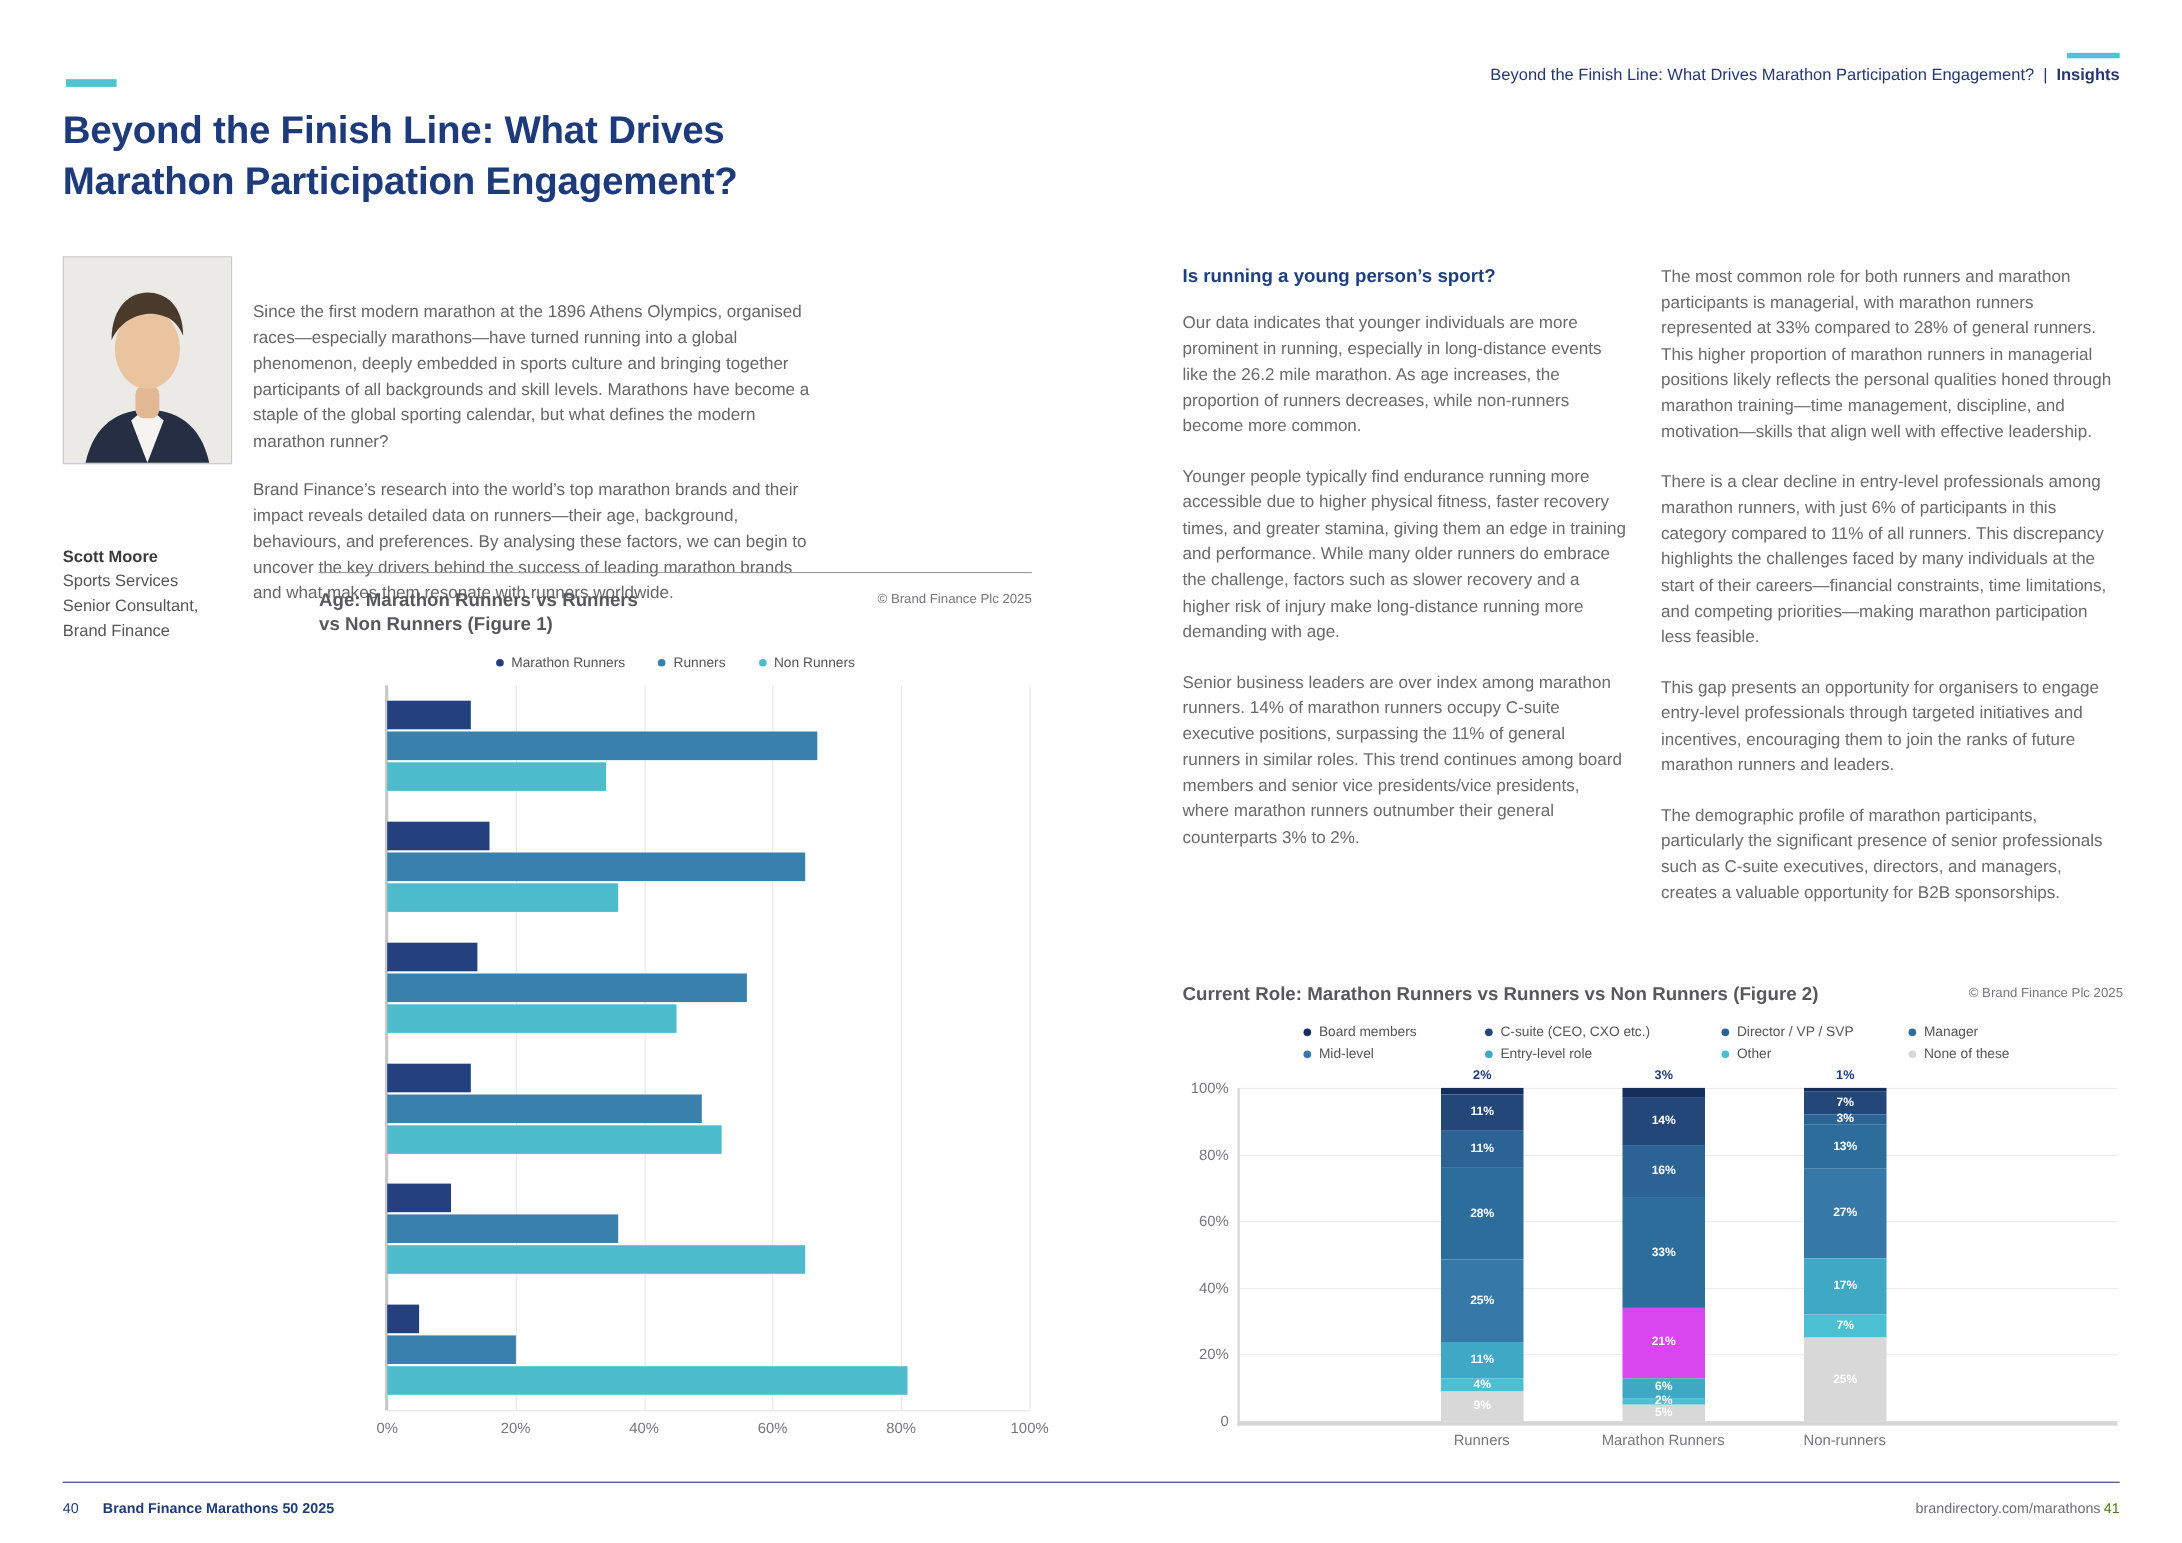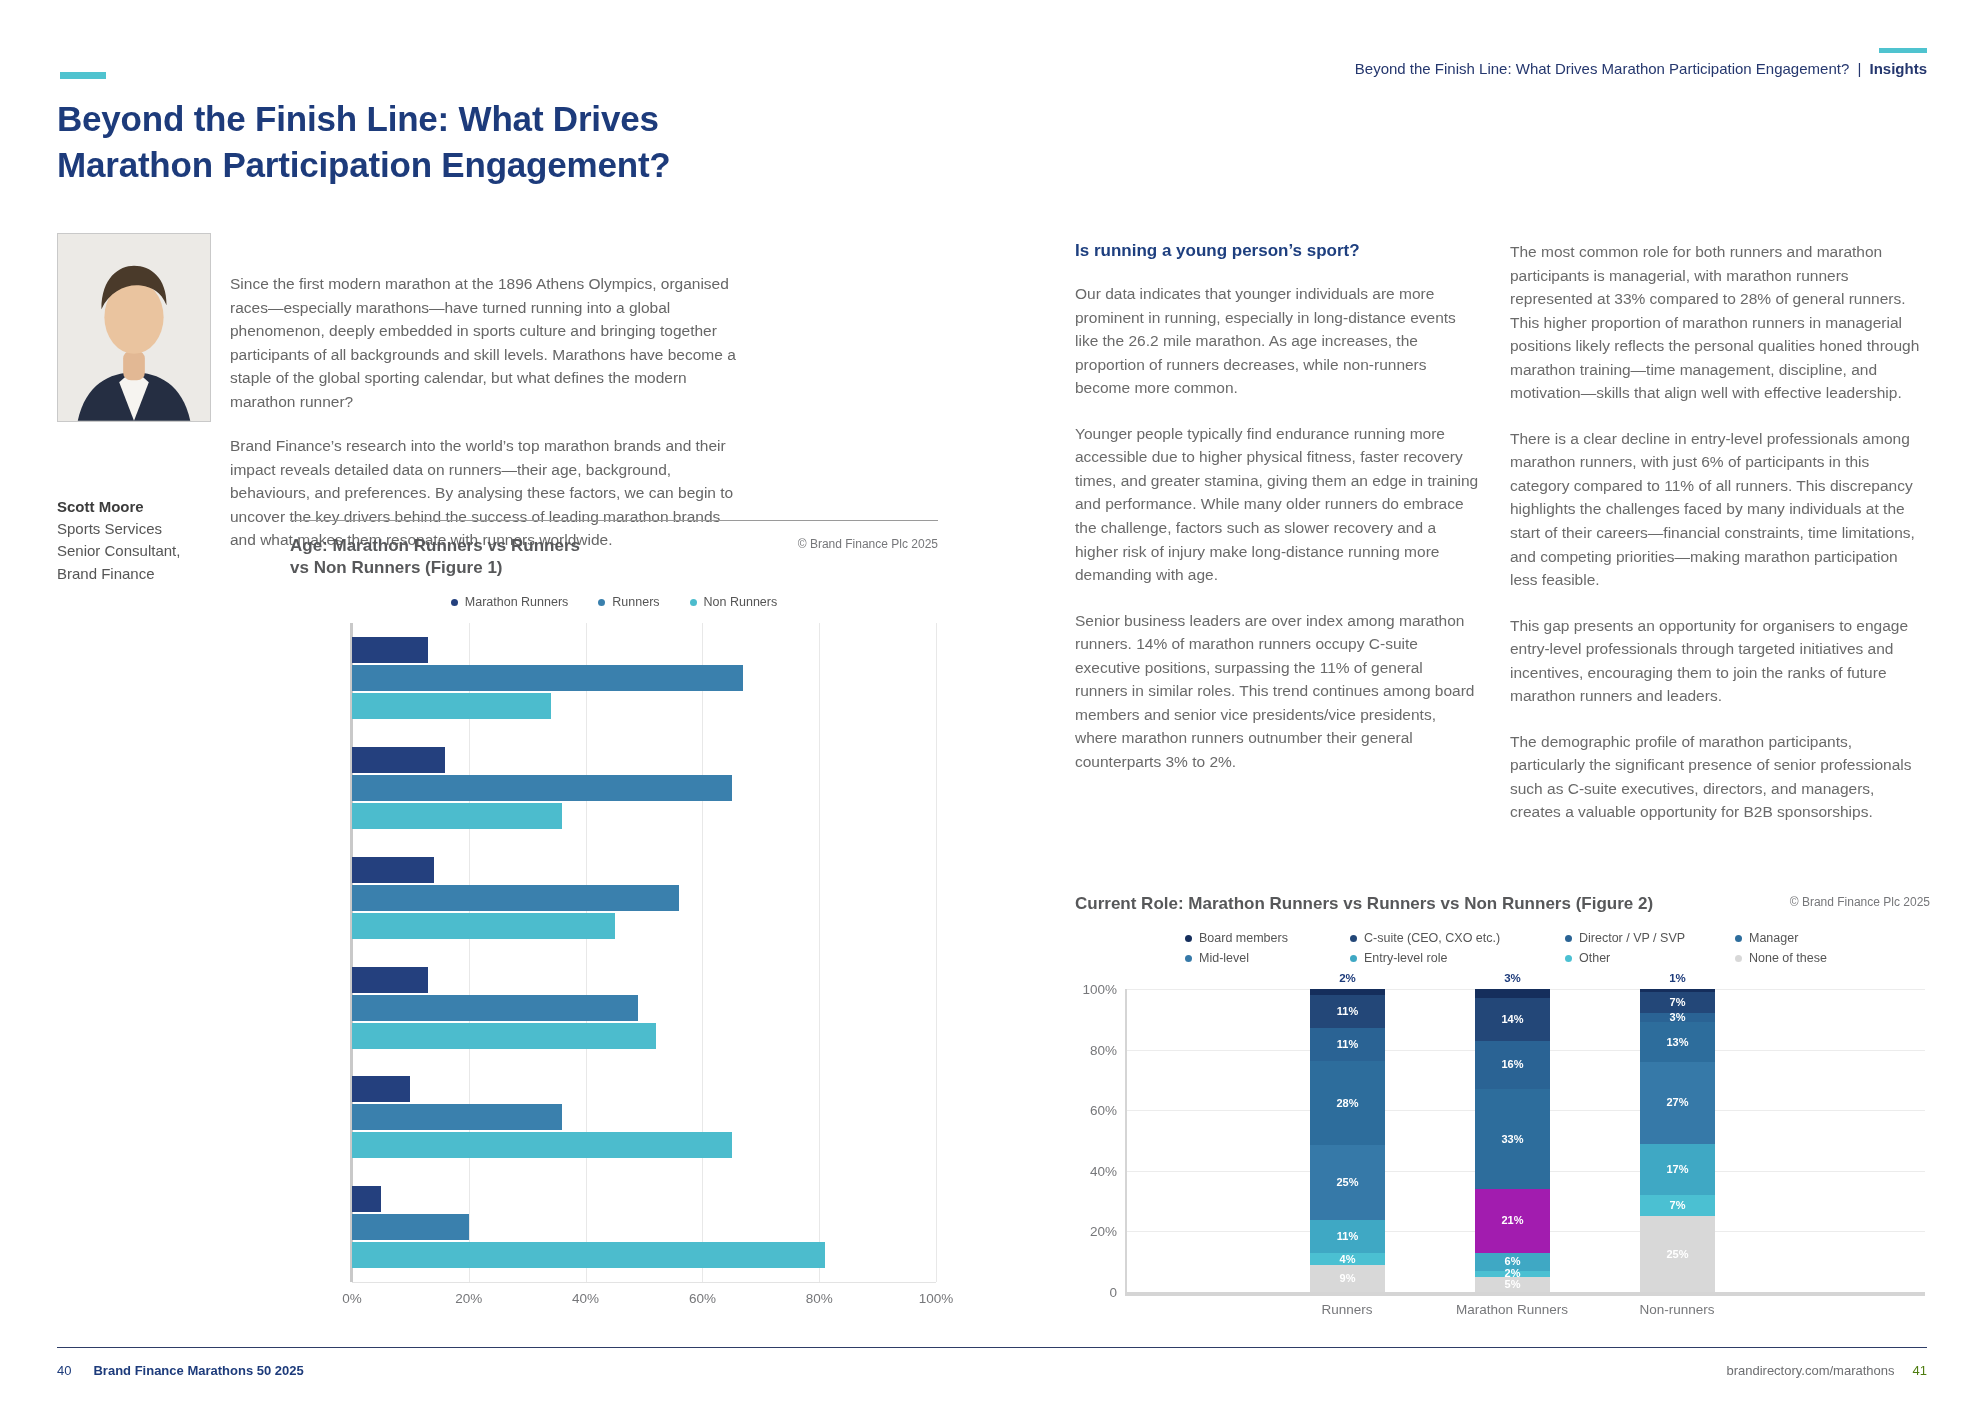--- a/index.html
+++ b/index.html
@@ -67,21 +67,21 @@
   .f2-ytick { position:absolute; right:calc(100% + 10px); transform:translateY(-50%); font-size:13.5px; color:#76777a; white-space:nowrap; }
   .f2-col { position:absolute; bottom:0; height:100%; width:75px; display:flex; flex-direction:column; }
   .f2-toplabel { position:absolute; top:-17px; left:0; right:0; text-align:center; font-size:11.5px; font-weight:bold; color:#1d3b7b; }
   .f2-seg { position:relative; display:flex; align-items:center; justify-content:center; overflow:visible; }
   .f2-seglabel { font-size:11px; font-weight:bold; color:#ffffff; line-height:1; }
   .f2-cat { position:absolute; top:calc(100% + 10px); transform:translateX(-50%); font-size:13.5px; color:#76777a; white-space:nowrap; }
   
   .footer-rule { position:absolute; left:57px; right:57px; top:1347px; border-top:1.5px solid #2e3d66; }
   .footer-left { position:absolute; left:57px; top:1363px; font-size:13px; color:#1d3b7b; display:flex; gap:22px; align-items:baseline; }
   .footer-left .bk { font-weight:bold; }
-  .footer-right { position:absolute; right:57px; top:1363px; font-size:13px; display:flex; gap:18px; align-items:baseline; }
+  .footer-right { position:absolute; right:57px; top:1363px; font-size:13px; display:flex; gap:3px; align-items:baseline; }
   .footer-right .url { color:#6d6e71; }
   .footer-right .pg { color:#4d7c0f; font-weight:normal; }
 </style>
 </head>
 <body>
 
 <div class="hdr">
   <div class="hdr-rule"></div>
   <div class="hdr-text">
     <span>Beyond the Finish Line: What Drives Marathon Participation Engagement?</span>
@@ -287,21 +287,21 @@
           <div class="f2-seg" style="height: 3%; background: rgb(21, 46, 92);"></div>
           <div class="f2-seg" style="height: 14%; background: rgb(35, 71, 120);">
             <span class="f2-seglabel">14%</span>
           </div>
           <div class="f2-seg" style="height: 16%; background: rgb(42, 99, 148);">
             <span class="f2-seglabel">16%</span>
           </div>
           <div class="f2-seg" style="height: 33%; background: rgb(45, 109, 156);">
             <span class="f2-seglabel">33%</span>
           </div>
-          <div class="f2-seg" style="height: 21%; background: #a21caf;">
+          <div class="f2-seg" style="height: 21%; background: #d946ef;">
             <span class="f2-seglabel">21%</span>
           </div>
           <div class="f2-seg" style="height: 6%; background: rgb(63, 168, 196);">
             <span class="f2-seglabel">6%</span>
           </div>
           <div class="f2-seg" style="height: 2%; background: rgb(75, 192, 210);">
             <span class="f2-seglabel">2%</span>
           </div>
           <div class="f2-seg" style="height: 5%; background: rgb(216, 216, 216);">
             <span class="f2-seglabel">5%</span>

